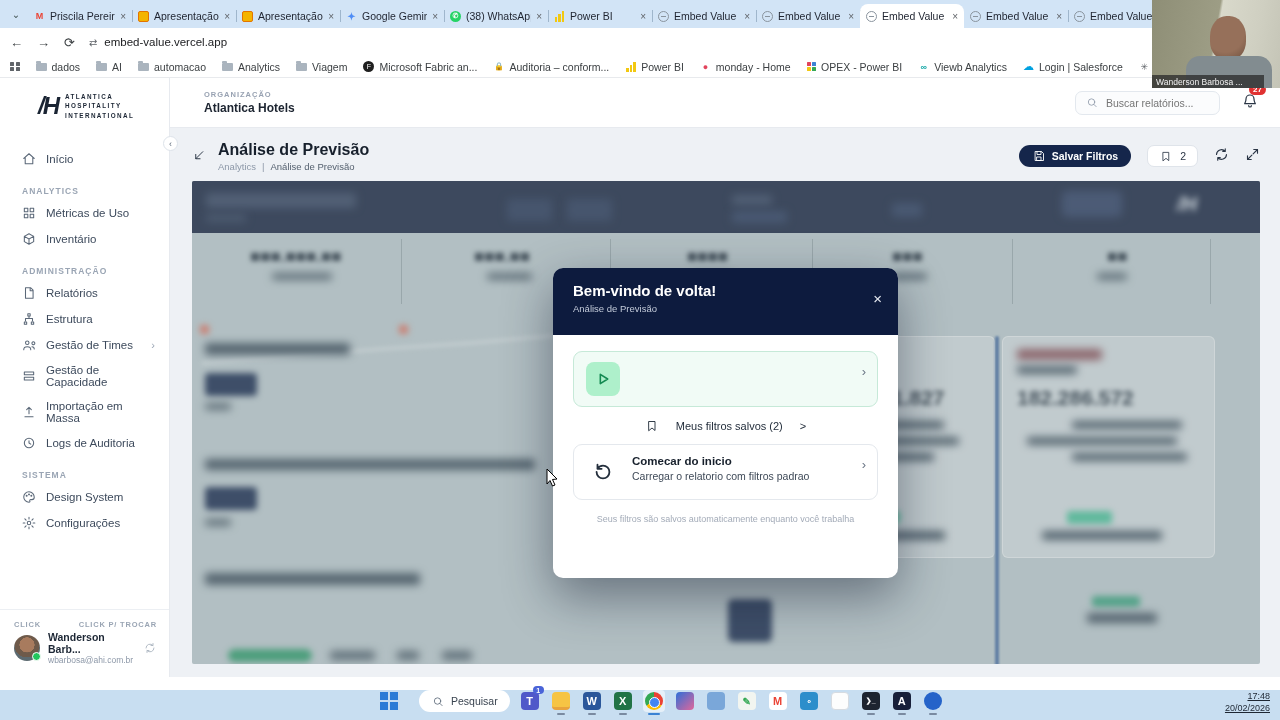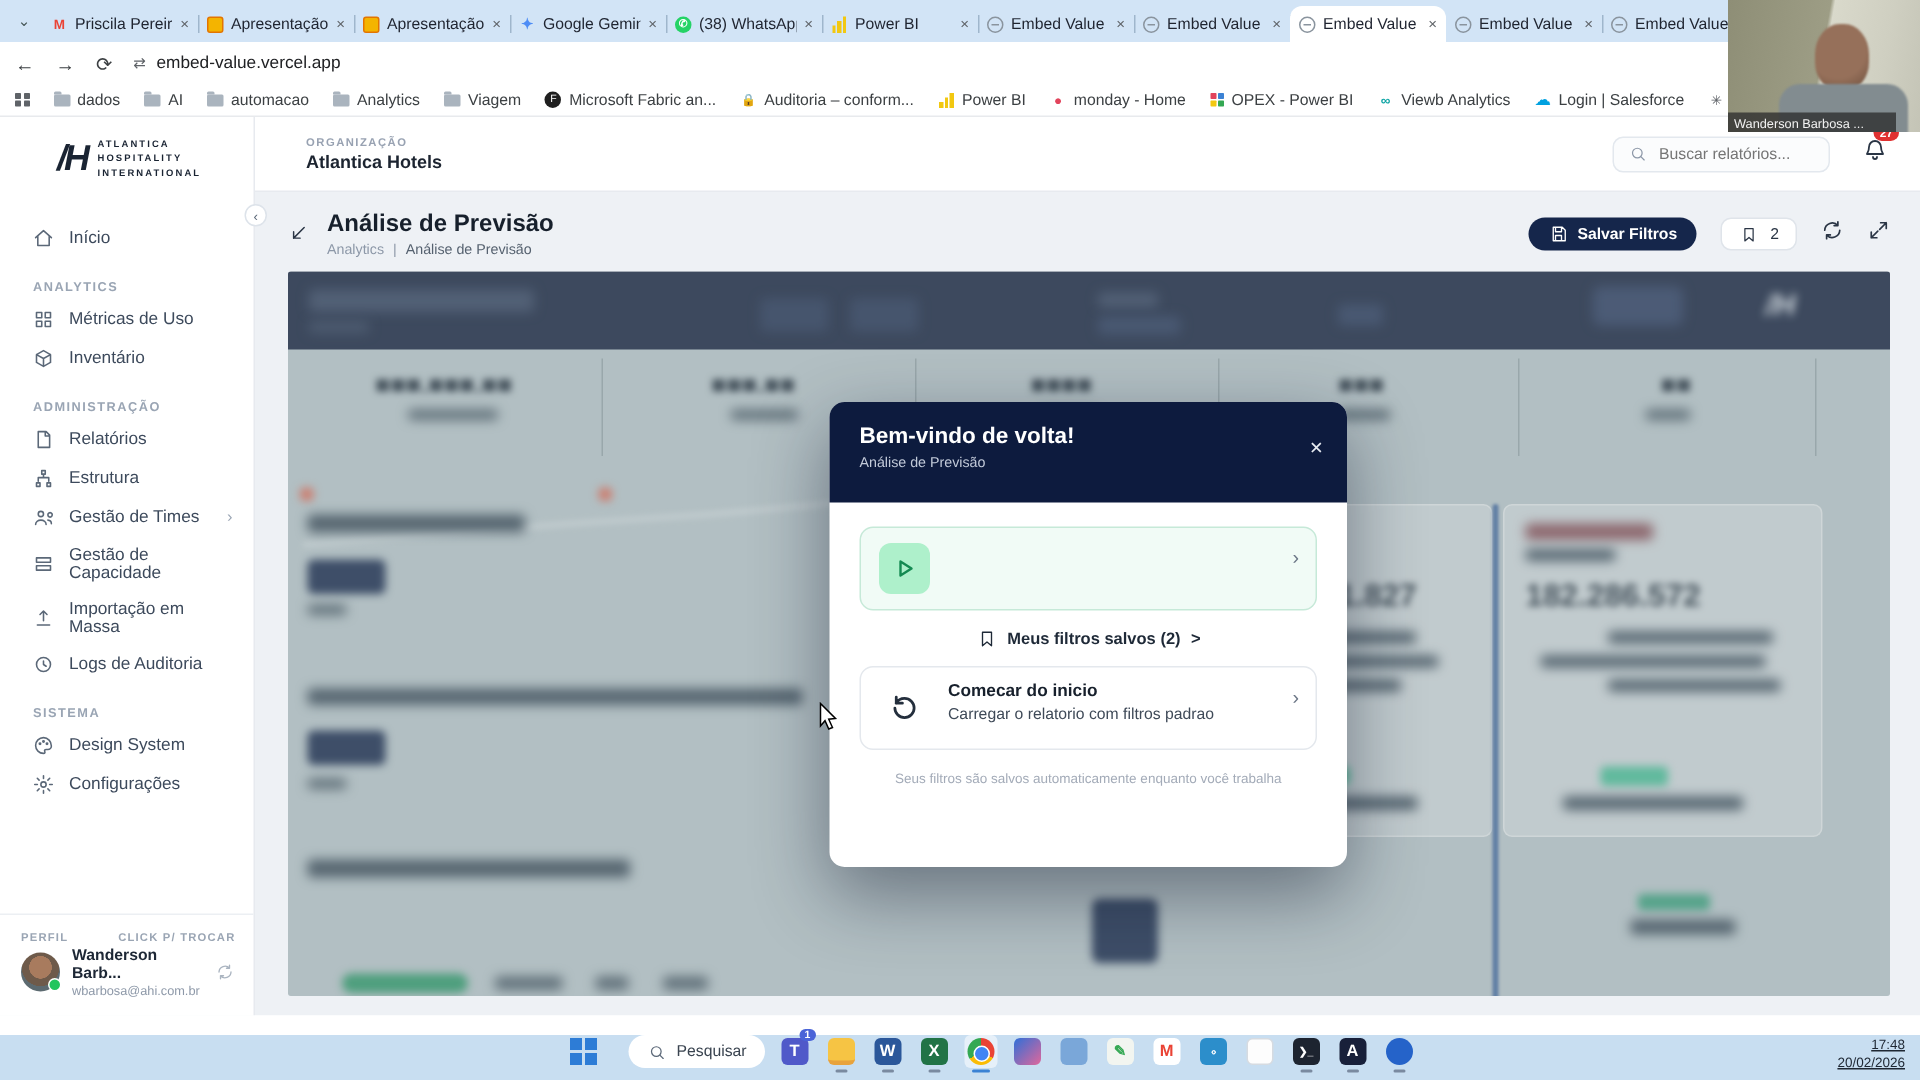--- a/index.html
+++ b/index.html
@@ -101,21 +101,21 @@
   .modal-body { padding:16px 20px 0 20px; }
   .mcard { border-radius:9px; padding:10px 12px; display:flex; gap:12px; position:relative; }
   .mcard-green { border:1px solid #c6e9d8; background:#f1fbf6; }
   .mcard-gray { border:1px solid #e4e8ed; background:#fff; margin-top:12px; }
   .play-sq { width:34px; height:34px; border-radius:8px; background:#aef0cb; display:flex; align-items:center; justify-content:center; flex:0 0 34px; }
   .mrows { flex:1; }
   .mrow-title { font-size:11.5px; font-weight:bold; color:#17202c; }
   .mrow { font-size:10.5px; color:#3f4a58; margin-top:3px; display:flex; align-items:center; gap:6px; }
   .mrow .ic { width:11px; height:11px; stroke:#55616f; }
   .mchev { position:absolute; right:11px; top:12px; color:#6b7686; font-size:13px; }
-  .mlink { display:flex; align-items:center; justify-content:center; gap:7px; margin:13px 0 0 0; font-size:11px; font-weight:bold; color:#1e2937; }
+  .mlink { display:flex; align-items:center; justify-content:center; gap:17px; margin:13px 0 0 0; font-size:11px; font-weight:normal; color:#1e2937; }
   .mlink .ic { width:12px; height:12px; stroke:#1e2937; }
   .restart-ic { width:34px; height:34px; display:flex; align-items:center; justify-content:center; flex:0 0 34px; }
   .m-footer { text-align:center; font-size:9px; color:#a3abb8; margin-top:14px; }
 
   
   .cursor { position:absolute; left:546px; top:468px; z-index:35; }
 
   
   .webcam { position:absolute; right:0; top:0; width:128px; height:88px; z-index:50; overflow:hidden;
     background:linear-gradient(100deg,#8e8e76 0%,#9d9d85 48%,#d9d9cb 50%,#cfcfc1 78%,#c4c4b6 100%); }
@@ -377,21 +377,21 @@
         <div class="nav-item">
           <svg class="ic" viewBox="0 0 24 24">
               <circle cx="12" cy="12" r="3"></circle>
               <path d="M12 2v3M12 19v3M2 12h3M19 12h3M4.9 4.9l2.1 2.1M17 17l2.1 2.1M19.1 4.9L17 7M7 17l-2.1 2.1"></path>
             </svg>
           <span class="grow">Configurações</span>
         </div>
       </nav>
       <div class="profile-box">
         <div class="profile-head">
-          <span>PERFIL</span>
+          <span>CLICK</span>
           <span>CLICK P/ TROCAR</span>
         </div>
         <div class="profile-row">
           <span class="avatar"></span>
           <span style="flex:1">
             <div class="pname">Wanderson Barb...</div>
             <div class="pemail">wbarbosa@ahi.com.br</div>
           </span>
           <svg class="ic" style="width:12px;height:12px;stroke:#aab4c0" viewBox="0 0 24 24">
               <path d="M4 12a8 8 0 0114-5M20 12a8 8 0 01-14 5M18 3v4h-4M6 21v-4h4"></path>

